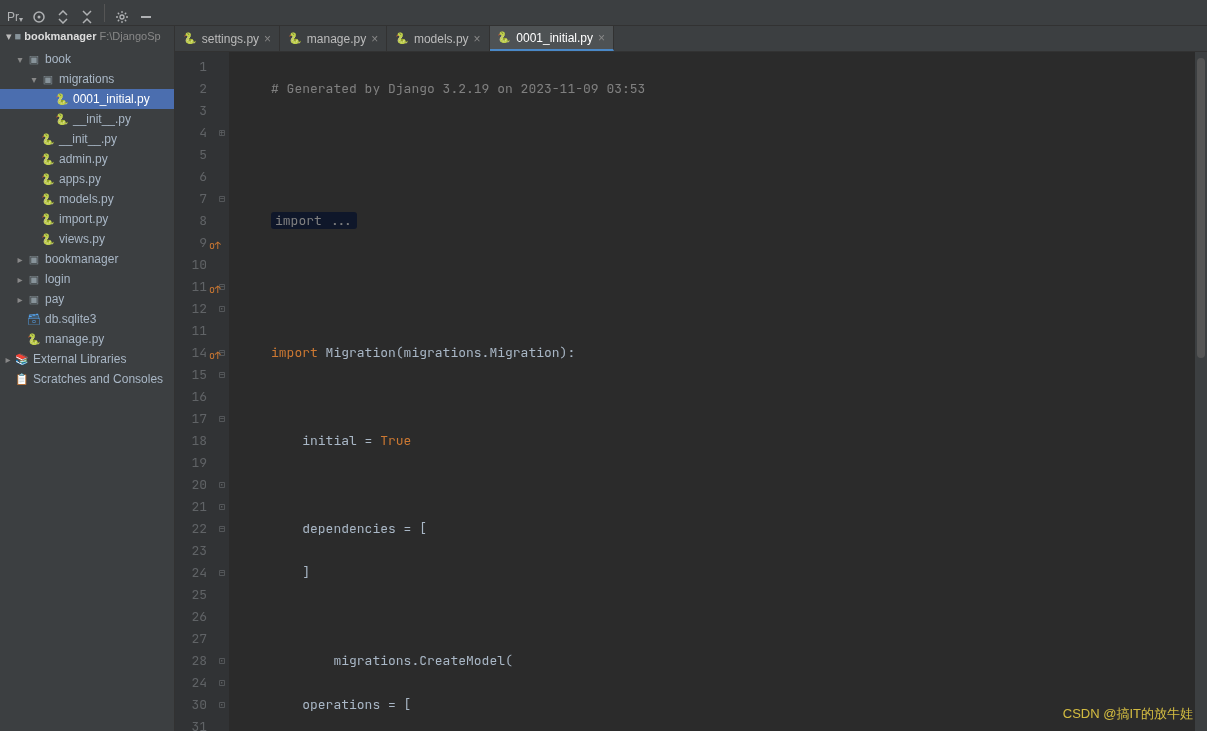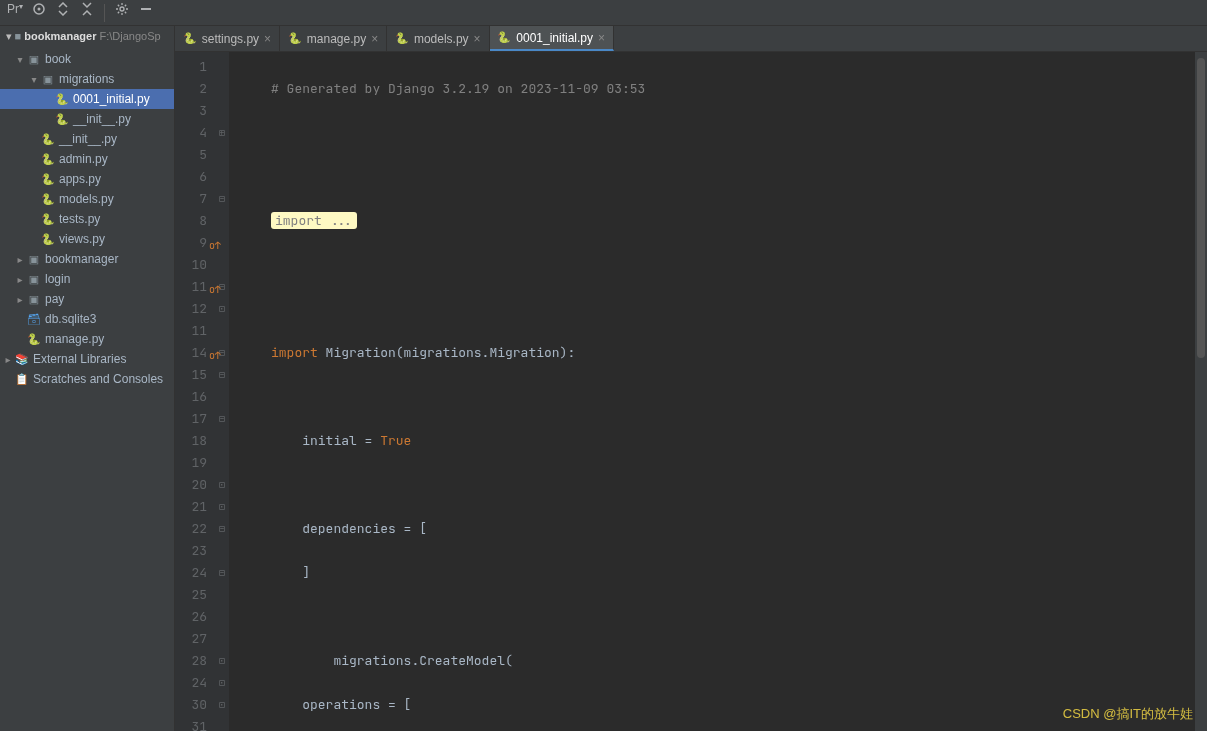--- a/index.html
+++ b/index.html
@@ -18,21 +18,21 @@
   height: 26px;
   background: #3c3f41;
   border-bottom: 1px solid #323232;
   display: flex;
   align-items: center;
   padding: 0 4px;
   gap: 2px;
 }
 .toolbar .tbtn {
   width: 22px; height: 22px;
-  display: flex; align-items: flex-start; justify-content: center;
+  display: flex; align-items: flex-end; justify-content: center;
   color: #afb1b3;
   cursor: pointer;
 }
 .toolbar .divider { width:1px; height:18px; background:#555; margin:0 4px;}
 .main { flex: 1; display: flex; overflow: hidden; }
 .sidebar {
   width: 175px;
   background: #3c3f41;
   border-right: 1px solid #323232;
   display: flex;
@@ -101,21 +101,21 @@
 .code {
   flex:1;
   font-family: "JetBrains Mono","Consolas",monospace;
   font-size:13px; line-height:22px;
   padding: 4px 0 4px 6px;
   white-space: pre;
 }
 .code .ln{height:22px;margin-left:36px;}
 .cm-comment{color:#808080;}
 .cm-keyword{color:#cc7832;}
-.folded{background:#fef9c3; padding:0 4px; border-radius:3px; color:#808080;}
+.folded{background:#0f172a; padding:0 4px; border-radius:3px; color:#808080;}
 .scrollbar-right{
   position:absolute; right:0; top:0; bottom:0; width:12px;
   background:#3c3f41;
 }
 .scrollbar-right .thumb{position:absolute; top:6px; left:2px; right:2px; height:300px; background:#555; border-radius:4px;}
 .watermark{
   position:fixed; bottom:8px; right:14px;
   color:#fde047; font-size:13px; opacity:0.8;
 }
 svg{display:block;}
@@ -201,21 +201,21 @@
           <span>apps.py</span>
         </div>
     <div class="tree-row indent2">
           <span class="arrow"></span>
           <span class="icon py-icon">🐍</span>
           <span>models.py</span>
         </div>
     <div class="tree-row indent2">
           <span class="arrow"></span>
           <span class="icon py-icon">🐍</span>
-          <span>tests.py</span>
+          <span>import.py</span>
         </div>
     <div class="tree-row indent2">
           <span class="arrow"></span>
           <span class="icon py-icon">🐍</span>
           <span>views.py</span>
         </div>
     <div class="tree-row indent1">
           <span class="arrow">▸</span>
           <span class="icon dir-icon">▣</span>
           <span>bookmanager</span>

